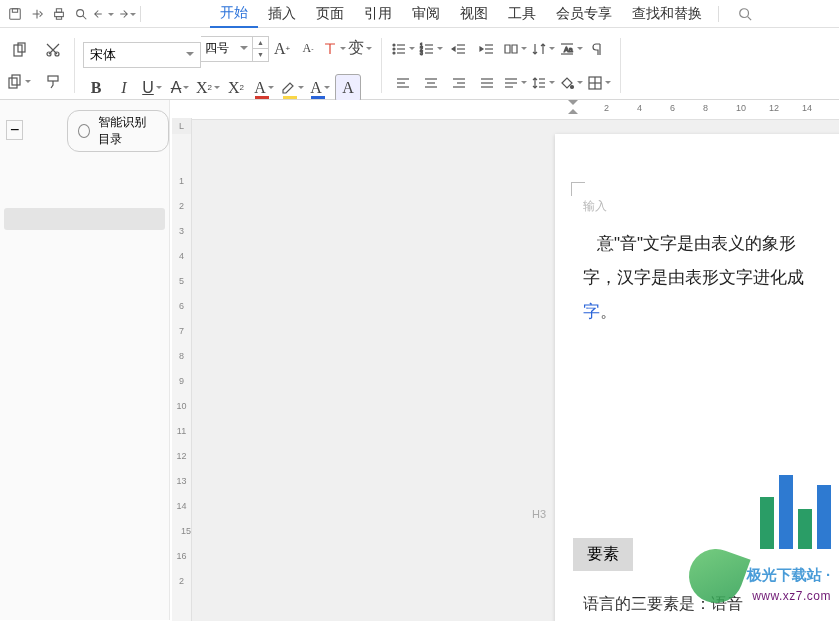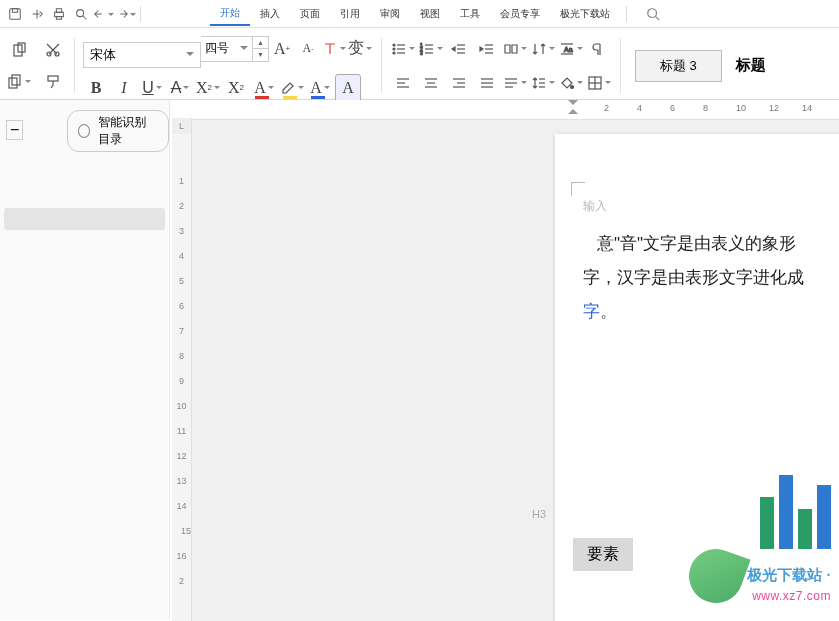--- a/index.html
+++ b/index.html
@@ -6,21 +6,21 @@
 body { width:839px; height:621px; background:#fff; overflow:hidden; position:relative; }
 
 
 .qa-bar { display:flex; align-items:center; height:28px; padding:2px 4px; border-bottom:1px solid #e0e0e0; }
 .qa-bar .qic { width:22px; height:22px; display:flex; align-items:center; justify-content:center; color:#555; cursor:pointer; }
 .qa-bar .sep { width:1px; height:16px; background:#ddd; margin:0 4px; }
 .qa-bar svg { width:14px; height:14px; stroke:#666; fill:none; stroke-width:1.2; }
 .dd::after { content:""; border:3px solid transparent; border-top-color:#888; margin-left:1px; margin-top:4px; }
 
 
-.menu { display:flex; align-items:center; height:28px; padding-left:210px; font-size:10px; color:#333; position:absolute; top:0; left:0; right:0; }
+.menu { display:flex; align-items:center; height:28px; padding-left:210px; font-size:14px; color:#333; position:absolute; top:0; left:0; right:0; }
 .menu .tab { padding:4px 10px; cursor:pointer; }
 .menu .tab.active { color:#2b72d9; border-bottom:2px solid #2b72d9; }
 .menu .sep { width:1px; height:16px; background:#ddd; margin:0 6px; }
 .menu .search { margin-left:10px; width:20px; height:20px; display:flex; align-items:center; justify-content:center; }
 .menu .search svg { width:14px; height:14px; stroke:#888; fill:none; stroke-width:1.4; }
 
 
 .ribbon { display:flex; align-items:stretch; height:72px; border-bottom:1px solid #d8d8d8; padding:4px 2px 0 2px; background:#fff; }
 .ribbon .col { display:flex; flex-direction:column; justify-content:center; gap:4px; padding:0 4px; }
 .ribbon .rbtn { height:28px; min-width:26px; display:flex; align-items:center; justify-content:center; color:#444; cursor:pointer; position:relative; border-radius:3px; }
@@ -68,36 +68,36 @@
 .page p { font-size:17px; line-height:34px; color:#222; }
 .page p .link { color:#2a64d8; }
 .page .heading { position:absolute; top:404px; left:18px; background:#d9d9d9; padding:6px 14px; font-size:16px; }
 .page .sub { position:absolute; top:460px; left:28px; font-size:16px; color:#333; }
 .h3tag { position:absolute; left:340px; top:408px; font-size:11px; color:#aaa; }
 
 
 .wm-bars { position:absolute; right:8px; bottom:72px; display:flex; gap:5px; align-items:flex-end; }
 .wm-bars div { width:14px; }
 .wm-leaf { position:absolute; right:96px; bottom:18px; width:54px; height:54px; border-radius:50% 0 50% 50%; background:linear-gradient(135deg,#5fc46a,#2a9d4f); transform:rotate(20deg); opacity:.85;}
-.wm-text { position:absolute; right:8px; bottom:36px; font-size:15px; font-weight:600; color:#4a9cd8;font-family:Liberation Serif, serif; }
-.wm-url { position:absolute; right:8px; bottom:18px; font-size:12px; color:#ec4899; letter-spacing:.5px; }
+.wm-text { position:absolute; right:8px; bottom:36px; font-size:15px; font-weight:600; color:#4a9cd8; }
+.wm-url { position:absolute; right:8px; bottom:18px; font-size:12px; color:#701a75; letter-spacing:.5px; }
 </style>
 </head>
 <body>
 
 <div class="menu">
   <span class="tab active">开始</span>
   <span class="tab">插入</span>
   <span class="tab">页面</span>
   <span class="tab">引用</span>
   <span class="tab">审阅</span>
   <span class="tab">视图</span>
   <span class="tab">工具</span>
   <span class="tab">会员专享</span>
-  <span class="tab">极光下载站</span>
+  <span class="tab">查找和替换</span>
   <span class="sep"></span>
   <span class="search">
     <svg viewBox="0 0 16 16">
         <circle cx="7" cy="7" r="5"></circle>
         <line x1="11" y1="11" x2="15" y2="15"></line>
       </svg>
   </span>
 </div>
 
 <div class="qa-bar">
@@ -329,24 +329,20 @@
           <svg viewBox="0 0 16 16">
             <rect x="2" y="2" width="12" height="12"></rect>
             <line x1="2" y1="8" x2="14" y2="8"></line>
             <line x1="8" y1="2" x2="8" y2="14"></line>
           </svg>
         </span>
     </div>
   </div>
   <div class="rsep"></div>
 
-  <div class="col" style="flex-direction:row;align-items:center">
-    <div class="style-box">标题 3</div>
-    <div class="style-h">标题</div>
-  </div>
 </div>
 
 <div class="side">
   <div style="display:flex;align-items:center">
     <div class="minus">−</div>
     <div class="smart-btn">
       <span class="ic"></span>
       <span>智能识别目录</span>
     </div>
   </div>
@@ -387,20 +383,21 @@
       <span class="mk" style="left: 610px;">14</span>
     </div>
   <div class="h3tag">H3</div>
   <div class="page">
     <div class="cm"></div>
     <div class="hint">输入</div>
     <p style="text-indent:14px">意"音"文字是由表义的象形</p>
     <p>字，汉字是由表形文字进化成</p>
     <p><span class="link">字</span><span>。</span></p>
     <div class="heading">要素</div>
+    <div class="sub">语言的三要素是：语音</div>
   </div>
 </div>
 
 <div class="wm-bars">
   <div style="height:52px;background:#2a9d66"></div>
   <div style="height:74px;background:#2e7ad1"></div>
   <div style="height:40px;background:#2a9d66"></div>
   <div style="height:64px;background:#2e7ad1"></div>
 </div>
 <div class="wm-leaf"></div>

